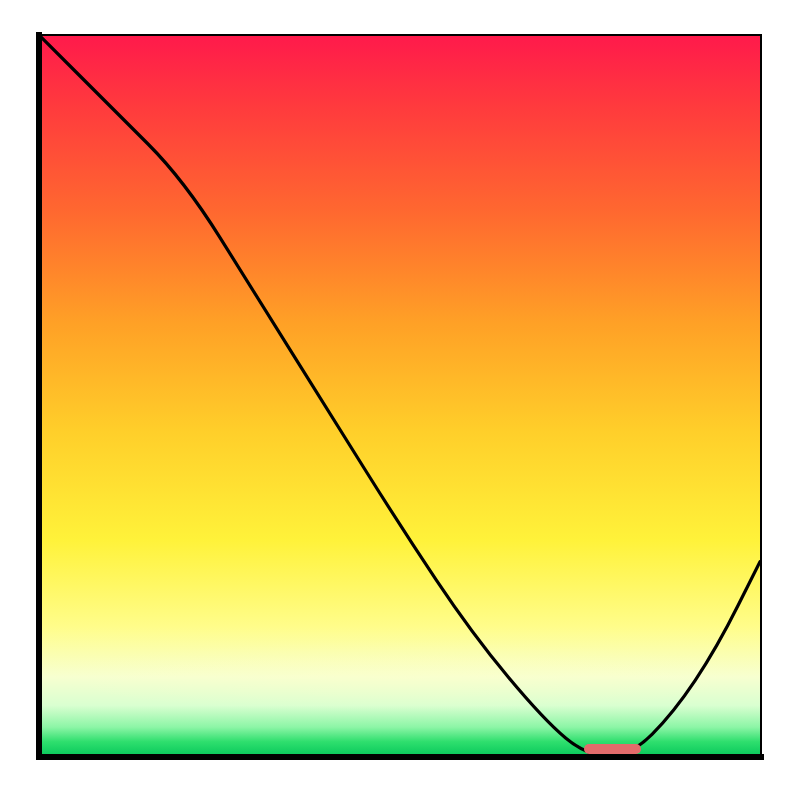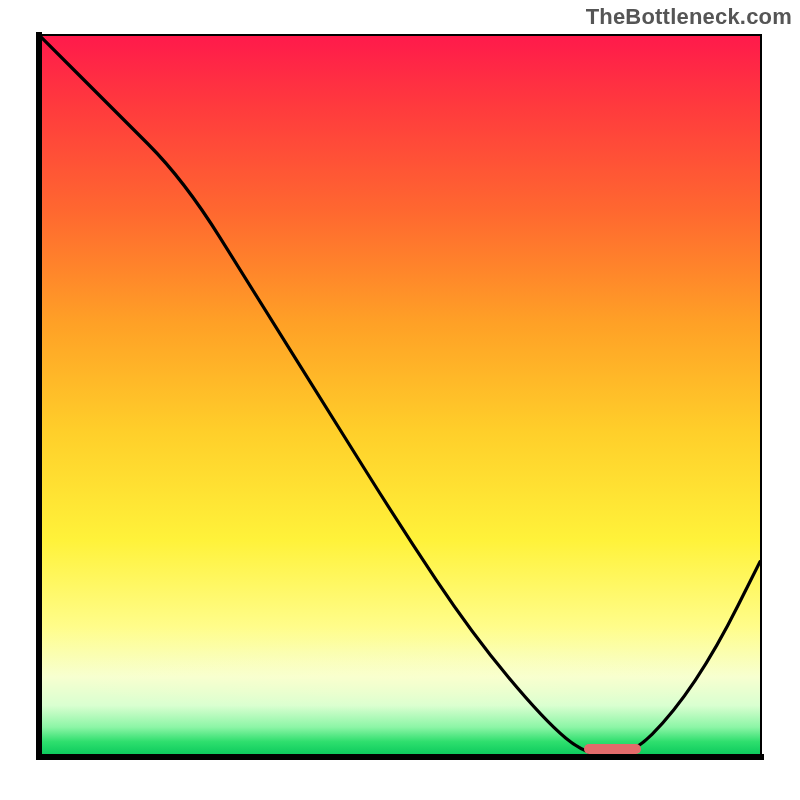--- a/index.html
+++ b/index.html
@@ -97,21 +97,20 @@
     height: 10px;
     border-radius: 5px;
     z-index: 4;
   }
 </style>
 </head>
 <body>
 
 <div class="container">
 
-  <div class="watermark">TheBottleneck.com</div>
 
   <div class="plot-area">
 
     <div class="gradient-fill"></div>
 
     <svg class="curve" viewBox="0 0 720 720" preserveAspectRatio="none">
       <path id="curve-path" fill="none" stroke-width="3.2" stroke-linejoin="round" stroke-linecap="round" d="M 0 0 Q 0 0 36 36 Q 72 72 108 108 Q 144 144 180 201.6 Q 216 259.2 252 316.8 Q 288 374.40000000000003 324 432 Q 360 489.6 396 543.6 Q 432 597.6 468 640.8 Q 503.99999999999994 684 525.6 702 Q 547.2 720 568.8 720 Q 590.4 720 612 698.4 Q 633.6 676.8 655.2 644.4 Q 676.8 612 698.4 568.8 T 720 525.6" stroke="#000000"></path>
     </svg>
 
     <div id="marker" class="marker" style="left: 543.6px; width: 57.6px; bottom: 2px; background: rgb(227, 107, 107);"></div>

